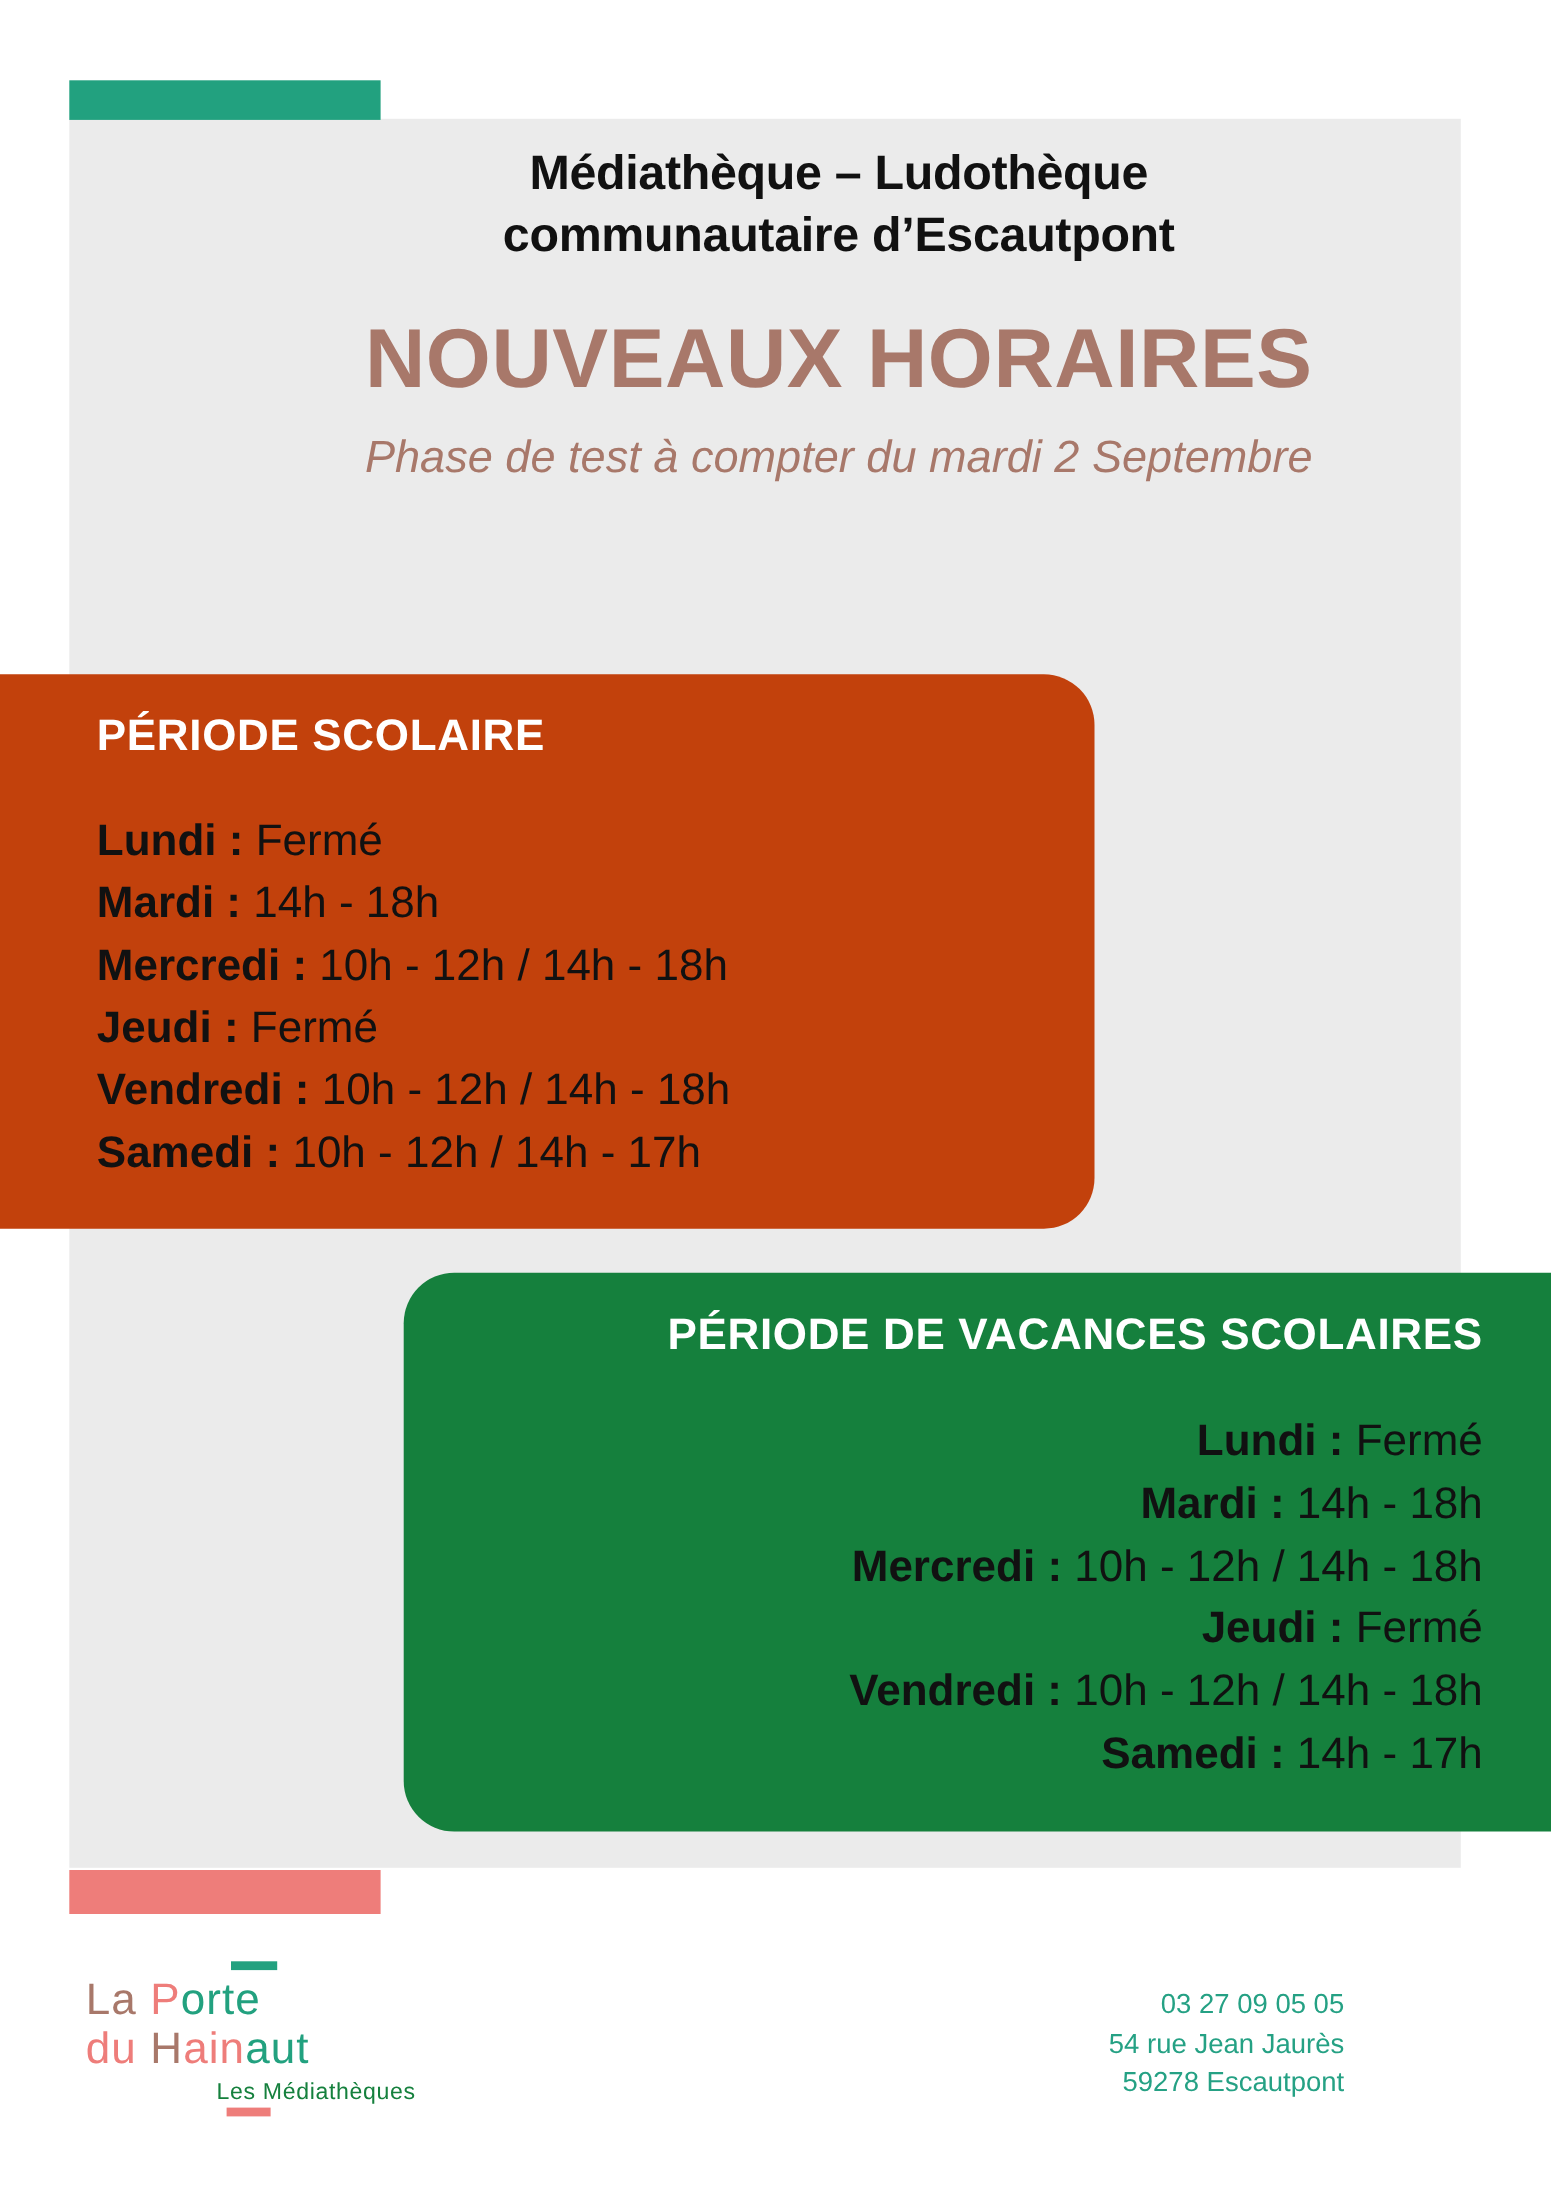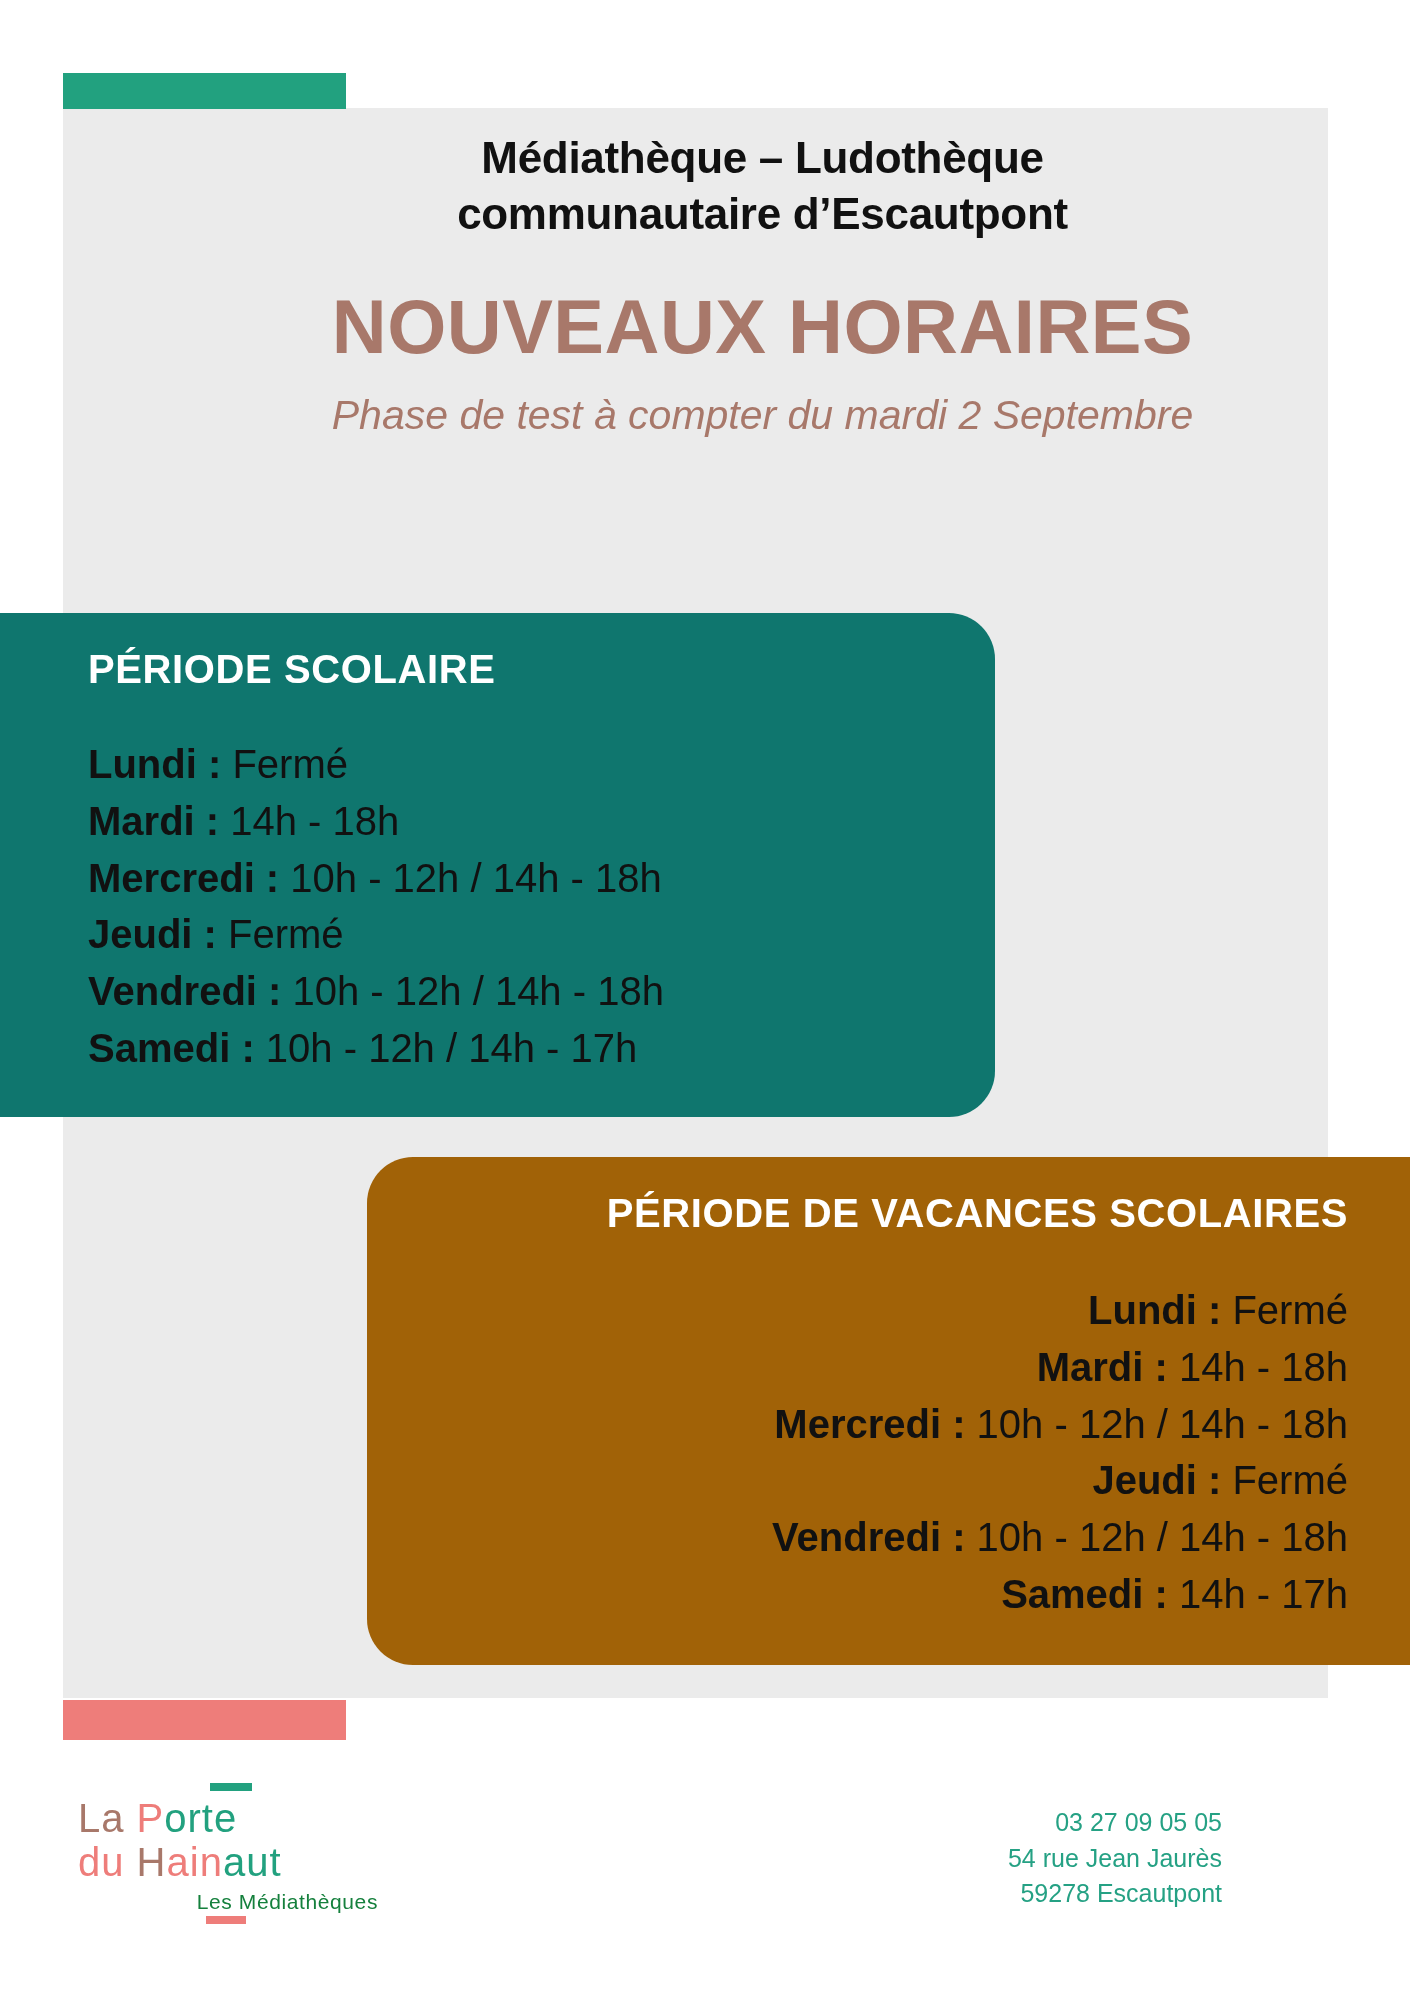--- a/index.html
+++ b/index.html
@@ -89,34 +89,34 @@
     line-height: 1.2;
   }
 
   
   .block-school {
     position: absolute;
     left: 0;
     top: 613px;
     width: 995px;
     min-height: 390px;
-    background: #0f766e;
+    background: #c2410c;
     border-top-right-radius: 46px;
     border-bottom-right-radius: 46px;
     box-sizing: border-box;
     padding: 34px 60px 40px 88px;
   }
 
   .block-holiday {
     position: absolute;
     left: 367px;
     top: 1157px;
     width: 1043px;
     min-height: 490px;
-    background: #a16207;
+    background: #15803d;
     border-top-left-radius: 46px;
     border-bottom-left-radius: 46px;
     box-sizing: border-box;
     padding: 34px 62px 42px 60px;
     text-align: right;
   }
 
   .block-heading {
     color: #ffffff;
     font-size: 40px;

